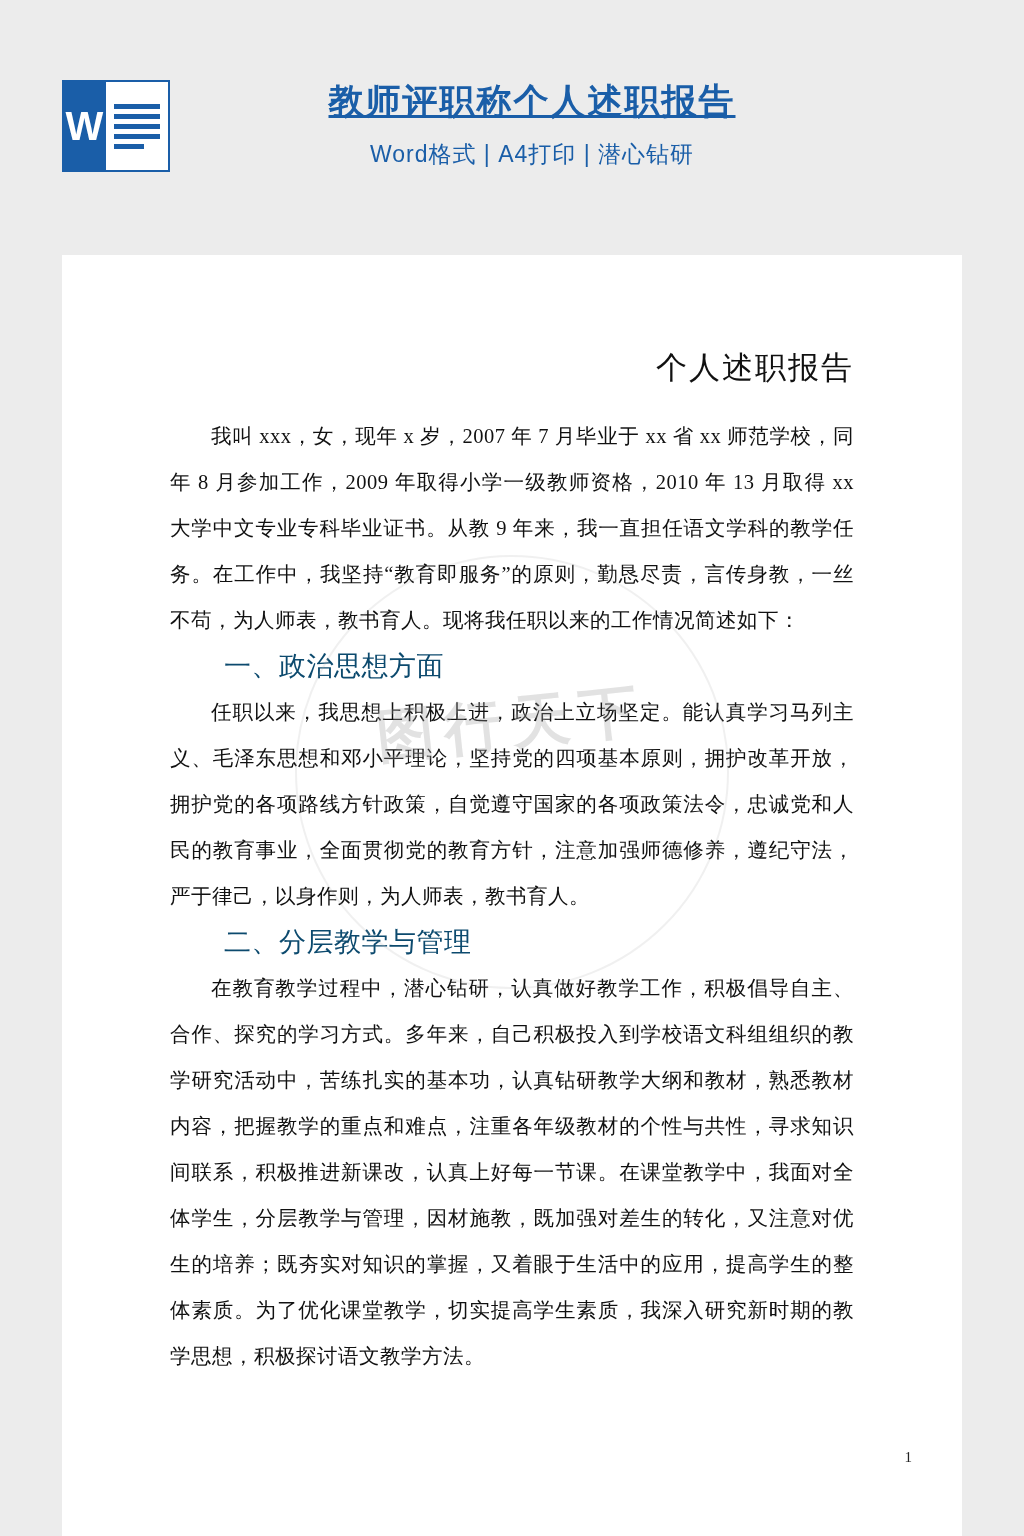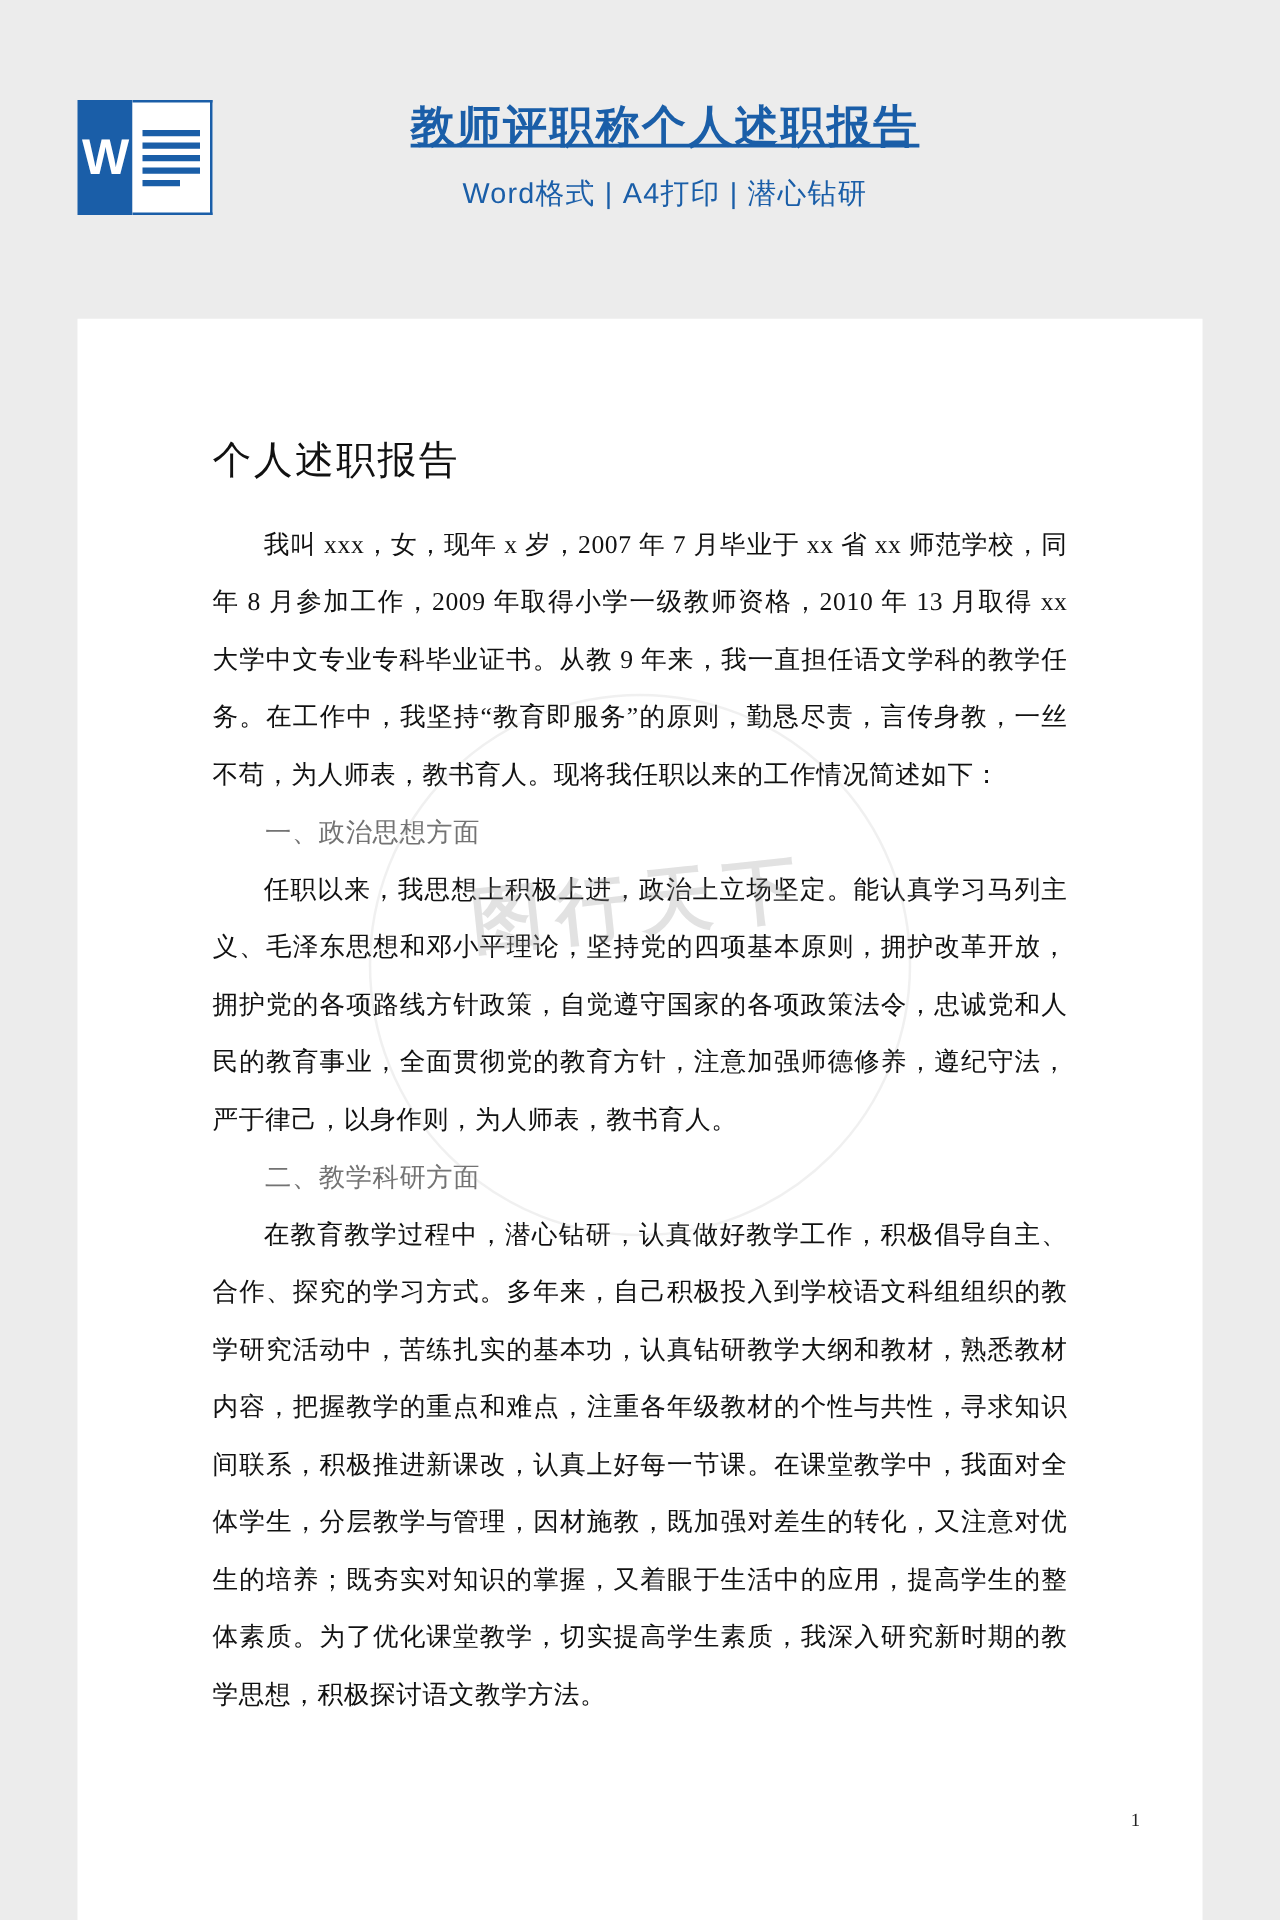--- a/index.html
+++ b/index.html
@@ -92,41 +92,41 @@
     left: 62px;
     top: 255px;
     width: 900px;
     height: 1281px;
     background: #ffffff;
     box-sizing: border-box;
     padding: 92px 108px 0 108px;
     overflow: hidden;
   }
   .doc-title {
-    text-align: left;
+    text-align: right;
     font-size: 31px;
     font-family: "DejaVu Serif", "Liberation Serif", serif;
     letter-spacing: 2px;
     margin-bottom: 24px;
     color: #111;
   }
   .para {
     font-size: 20.5px;
     line-height: 46px;
     text-align: justify;
     text-justify: inter-ideograph;
     color: #111;
     text-indent: 2em;
     margin: 0;
     letter-spacing: 0.5px;
   }
   .heading {
-    font-size: 21px;
+    font-size: 27px;
     line-height: 46px;
-    color: #737373;
+    color: #0c4a6e;
     text-indent: 2em;
     margin: 0;
     letter-spacing: 0.5px;
   }
 
   
   .watermark {
     position: absolute;
     left: 50%;
     top: 430px;
@@ -183,17 +183,17 @@
 <div class="page">
 
   <div class="watermark-ring"></div>
   <div class="watermark">图行天下</div>
 
   <div class="doc-title">个人述职报告</div>
 
   <p class="para">我叫 xxx，女，现年 x 岁，2007 年 7 月毕业于 xx 省 xx 师范学校，同年 8 月参加工作，2009 年取得小学一级教师资格，2010 年 13 月取得 xx 大学中文专业专科毕业证书。从教 9 年来，我一直担任语文学科的教学任务。在工作中，我坚持“教育即服务”的原则，勤恳尽责，言传身教，一丝不苟，为人师表，教书育人。现将我任职以来的工作情况简述如下：</p>
   <p class="heading">一、政治思想方面</p>
   <p class="para">任职以来，我思想上积极上进，政治上立场坚定。能认真学习马列主义、毛泽东思想和邓小平理论，坚持党的四项基本原则，拥护改革开放，拥护党的各项路线方针政策，自觉遵守国家的各项政策法令，忠诚党和人民的教育事业，全面贯彻党的教育方针，注意加强师德修养，遵纪守法，严于律己，以身作则，为人师表，教书育人。</p>
-  <p class="heading">二、教学科研方面</p>
+  <p class="heading">二、分层教学与管理</p>
   <p class="para">在教育教学过程中，潜心钻研，认真做好教学工作，积极倡导自主、合作、探究的学习方式。多年来，自己积极投入到学校语文科组组织的教学研究活动中，苦练扎实的基本功，认真钻研教学大纲和教材，熟悉教材内容，把握教学的重点和难点，注重各年级教材的个性与共性，寻求知识间联系，积极推进新课改，认真上好每一节课。在课堂教学中，我面对全体学生，分层教学与管理，因材施教，既加强对差生的转化，又注意对优生的培养；既夯实对知识的掌握，又着眼于生活中的应用，提高学生的整体素质。为了优化课堂教学，切实提高学生素质，我深入研究新时期的教学思想，积极探讨语文教学方法。</p>
 
   <div class="page-number">1</div>
 </div>
 
 </body></html>

